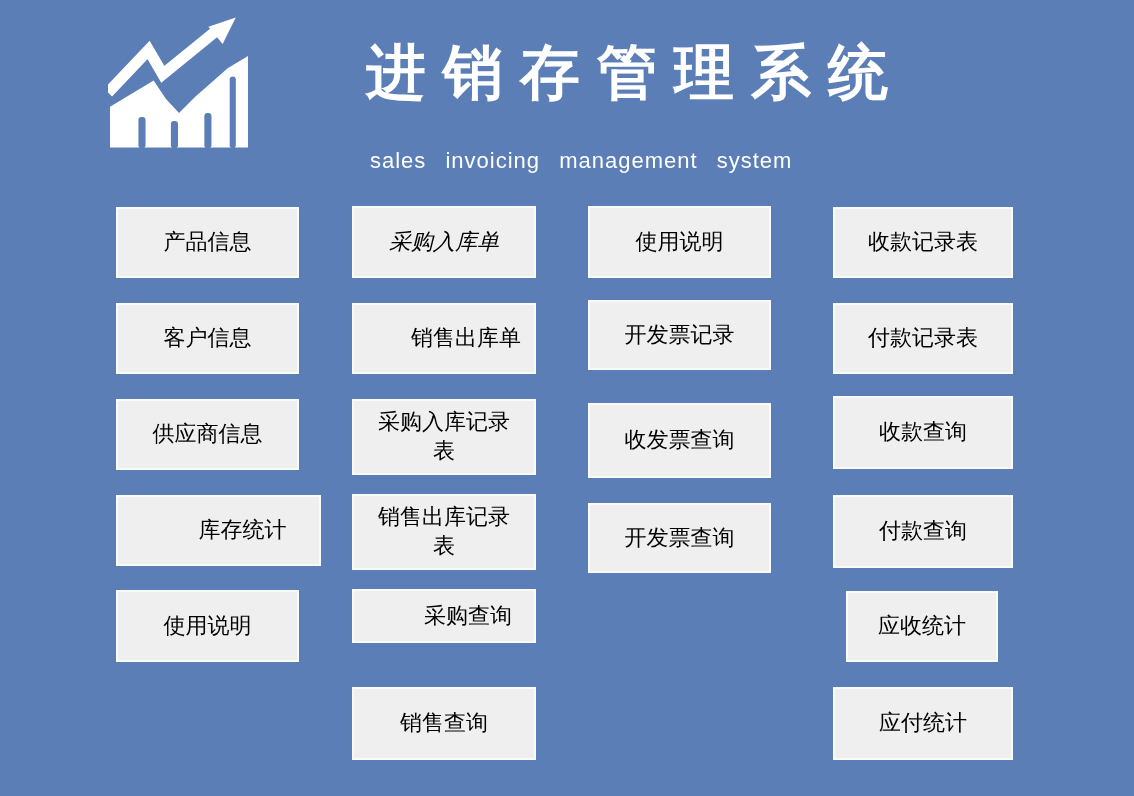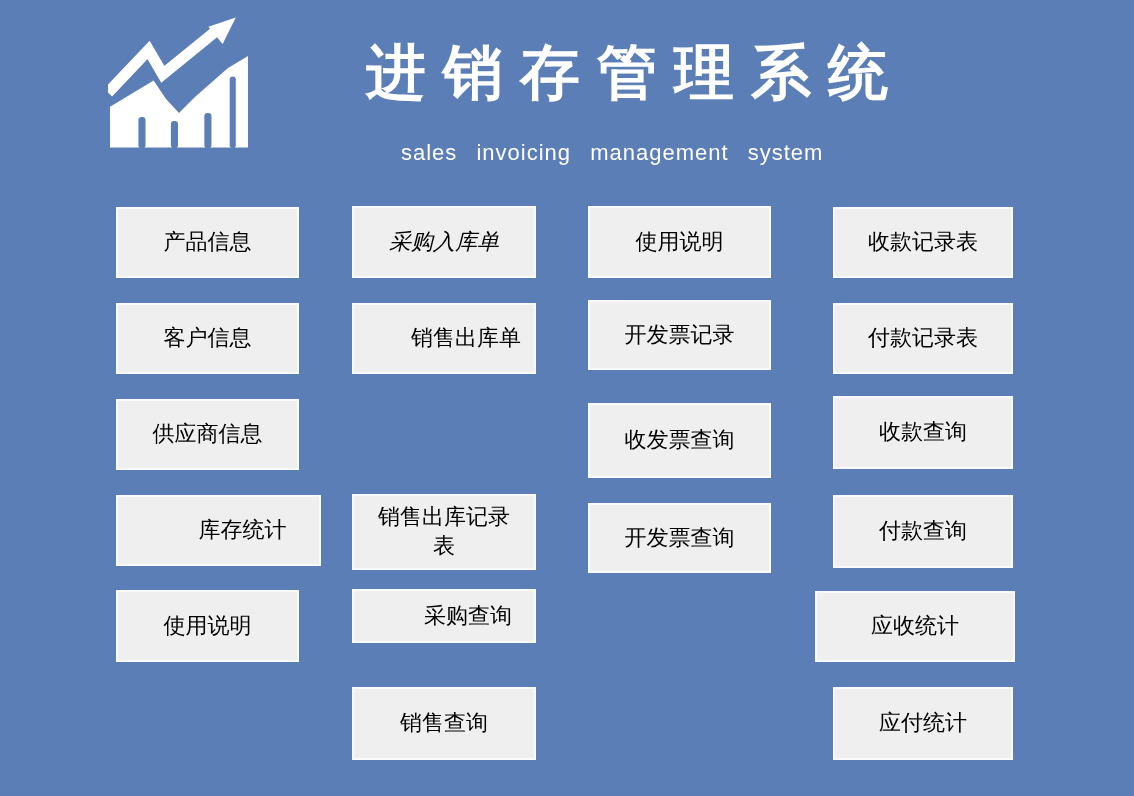--- a/index.html
+++ b/index.html
@@ -31,27 +31,26 @@
     left: 366px; top: 40px;
     font-size: 60px;
     font-weight: bold;
     letter-spacing: 17px;
     color: var(--title-text, #ffffff);
     white-space: nowrap;
     line-height: 1.1;
   }
   .subtitle {
     position: absolute;
-    left: 370px; top: 140px;
+    left: 370px; top: 148px;
     font-size: 22px;
     letter-spacing: 1px;
     word-spacing: 12px;
     color: var(--title-text, #ffffff);
     white-space: nowrap;
-    margin-left: 31px;
   }
   .btn {
     position: absolute;
     display: flex;
     align-items: center;
     justify-content: center;
     text-align: center;
     background: var(--button-bg, #efefef);
     border: 2px solid var(--button-border, #fafafa);
     color: var(--button-text, #000000);
@@ -79,21 +78,21 @@
   
   .b12 { left:588px; top:206px; width:183px; height:72px; }
   .b13 { left:588px; top:300px; width:183px; height:70px; }
   .b14 { left:588px; top:403px; width:183px; height:75px; }
   .b15 { left:588px; top:503px; width:183px; height:70px; }
   
   .b16 { left:833px; top:207px; width:180px; height:71px; }
   .b17 { left:833px; top:303px; width:180px; height:71px; }
   .b18 { left:833px; top:396px; width:180px; height:73px; }
   .b19 { left:833px; top:495px; width:180px; height:73px; }
-  .b20 { left:815px; top:591px; width:200px; height:71px;text-align:center; }
+  .b20 { left:846px; top:591px; width:152px; height:71px;text-align:center; }
   .b21 { left:833px; top:687px; width:180px; height:73px;text-align:center; }
 </style>
 </head>
 <body>
 
 <div class="screen">
 
   <div class="logo">
     <svg viewBox="0 0 140 135" xmlns="http://www.w3.org/2000/svg">
 
@@ -128,20 +127,23 @@
   <div class="btn b5">
     <span>使用说明</span>
   </div>
 
   <div class="btn b6">
     <span>采购入库单</span>
   </div>
   <div class="btn b7">
     <span>销售出库单</span>
   </div>
+  <div class="btn b8 wrap2">
+    <span>采购入库记录表</span>
+  </div>
   <div class="btn b9 wrap2">
     <span>销售出库记录表</span>
   </div>
   <div class="btn b10">
     <span>采购查询</span>
   </div>
   <div class="btn b11">
     <span>销售查询</span>
   </div>
 

